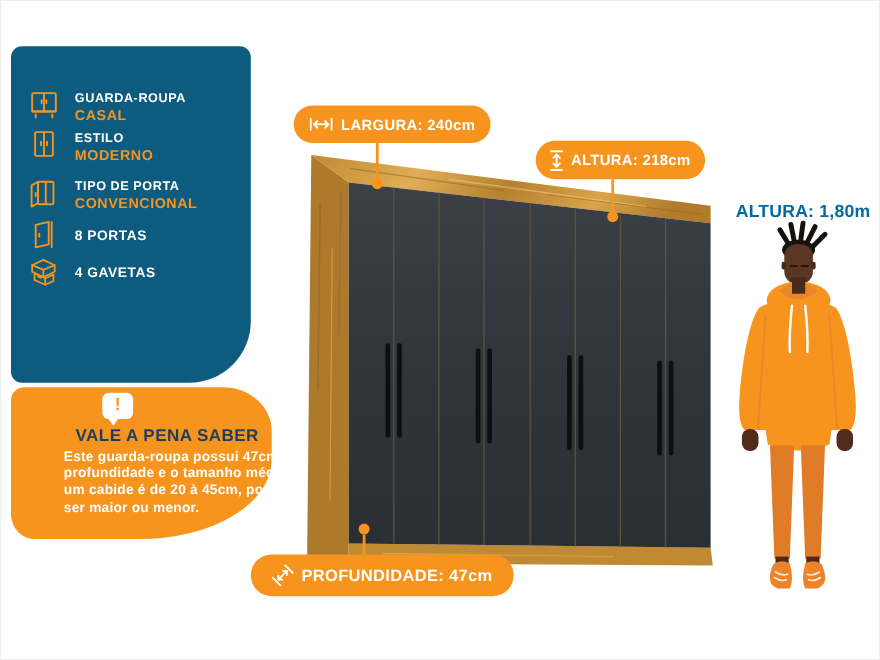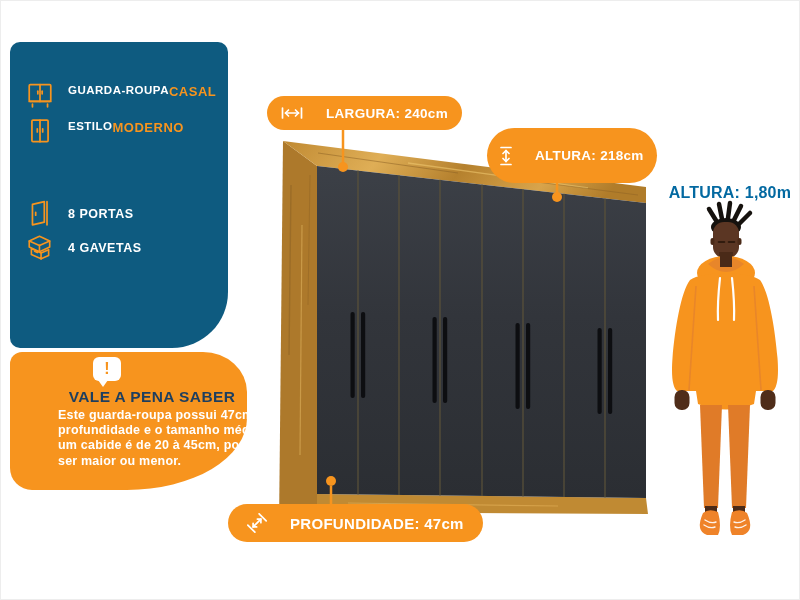--- a/index.html
+++ b/index.html
@@ -8,21 +8,21 @@
     background:#ffffff;font-family:"Liberation Sans",sans-serif;
     box-shadow:inset 0 0 0 1px #ededed;
   }
   
   .spec-panel{
     position:absolute;left:10px;top:42px;width:218px;height:306px;
     background:#0e5b80;border-radius:10px 10px 56px 10px;
   }
   .spec-row{position:absolute;left:16px;display:flex;align-items:flex-start;}
   .spec-row .sicon{width:28px;height:28px;flex:0 0 28px;margin-right:14px;}
-  .spec-text{display:flex;flex-direction:row;padding-top:2px;}
+  .spec-text{display:flex;flex-direction:column;padding-top:2px;}
   .spec-label{color:#ffffff;font-size:11.5px;font-weight:700;letter-spacing:.5px;line-height:13px;white-space:nowrap;}
   .spec-value{color:#f7941e;font-size:13px;font-weight:800;letter-spacing:.5px;line-height:15px;white-space:nowrap;}
   .spec-row.single{align-items:center;}
   .spec-row.single .spec-label{font-size:12.5px;line-height:28px;}
   
   .tip-panel{
     position:absolute;left:10px;top:352px;width:237px;height:138px;
     background:#f7941e;
     border-radius:12px 44px 120px 22px / 12px 40px 72px 22px;
   }
@@ -38,27 +38,27 @@
     border-top:7px solid #ffffff;
   }
   .tip-title{
     position:absolute;left:0;top:36px;width:210px;text-align:center;
     color:#1d3e5f;font-size:15.5px;font-weight:800;letter-spacing:.4px;margin-left:37px;
   }
   .tip-body{position:absolute;left:12px;top:56px;margin-left:36px;}
   .tip-line{color:#ffffff;font-size:12.5px;font-weight:600;line-height:15.2px;letter-spacing:.2px;white-space:nowrap;}
   
   .badge{
-    position:absolute;display:inline-flex;align-items:center;gap:23px;
+    position:absolute;display:inline-flex;align-items:center;gap:7px;
     background:#f7941e;color:#ffffff;border-radius:999px;
     font-weight:800;letter-spacing:.3px;white-space:nowrap;
   }
   .badge svg{flex:0 0 auto;display:block;}
   .badge-largura{left:267px;top:96px;height:34px;padding:0 14px;font-size:13.5px;}
-  .badge-altura{left:487px;top:128px;height:35px;padding:10px 13px;font-size:13.5px;}
+  .badge-altura{left:487px;top:128px;height:35px;padding:0 13px;font-size:13.5px;}
   .badge-prof{left:228px;top:504px;height:38px;padding:0 19px;font-size:15px;}
   
   .person-height{
     position:absolute;left:660px;top:184px;width:140px;text-align:center;
     color:#0369a1;font-size:16px;font-weight:800;letter-spacing:.2px;
   }
   .wardrobe-svg{position:absolute;left:258px;top:125px;}
   .person-svg{position:absolute;left:660px;top:200px;}
 </style>
 </head>
@@ -88,20 +88,32 @@
       <line x1="13" y1="2" x2="13" y2="22"></line>
       <line x1="10.5" y1="10" x2="10.5" y2="13"></line>
         <line x1="15.5" y1="10" x2="15.5" y2="13"></line>
     </svg>
     <div class="spec-text">
       <span class="spec-label">ESTILO</span>
       <span class="spec-value">MODERNO</span>
     </div>
   </div>
 
+  <div class="spec-row" style="top:120px">
+    <svg class="sicon" viewBox="0 0 26 26" fill="none" stroke="#f7941e" stroke-width="1.6" stroke-linecap="round" stroke-linejoin="round">
+      <rect x="8" y="3" width="13" height="19" rx="1"></rect>
+      <polygon points="8,3 2.5,6 2.5,24 8,21"></polygon>
+      <line x1="6" y1="12.5" x2="6" y2="15"></line>
+      <line x1="14.5" y1="3" x2="14.5" y2="22"></line>
+    </svg>
+    <div class="spec-text">
+      <span class="spec-label">TIPO DE PORTA</span>
+      <span class="spec-value">CONVENCIONAL</span>
+    </div>
+  </div>
 
   <div class="spec-row single" style="top:156px">
     <svg class="sicon" viewBox="0 0 26 26" fill="none" stroke="#f7941e" stroke-width="1.6" stroke-linecap="round" stroke-linejoin="round">
       <polygon points="6,5 17,2.5 17,21.5 6,24"></polygon>
       <line x1="19.5" y1="2.5" x2="19.5" y2="24"></line>
       <line x1="9" y1="12.5" x2="9" y2="15"></line>
     </svg>
     <div class="spec-text">
       <span class="spec-label">8 PORTAS</span>
     </div>

